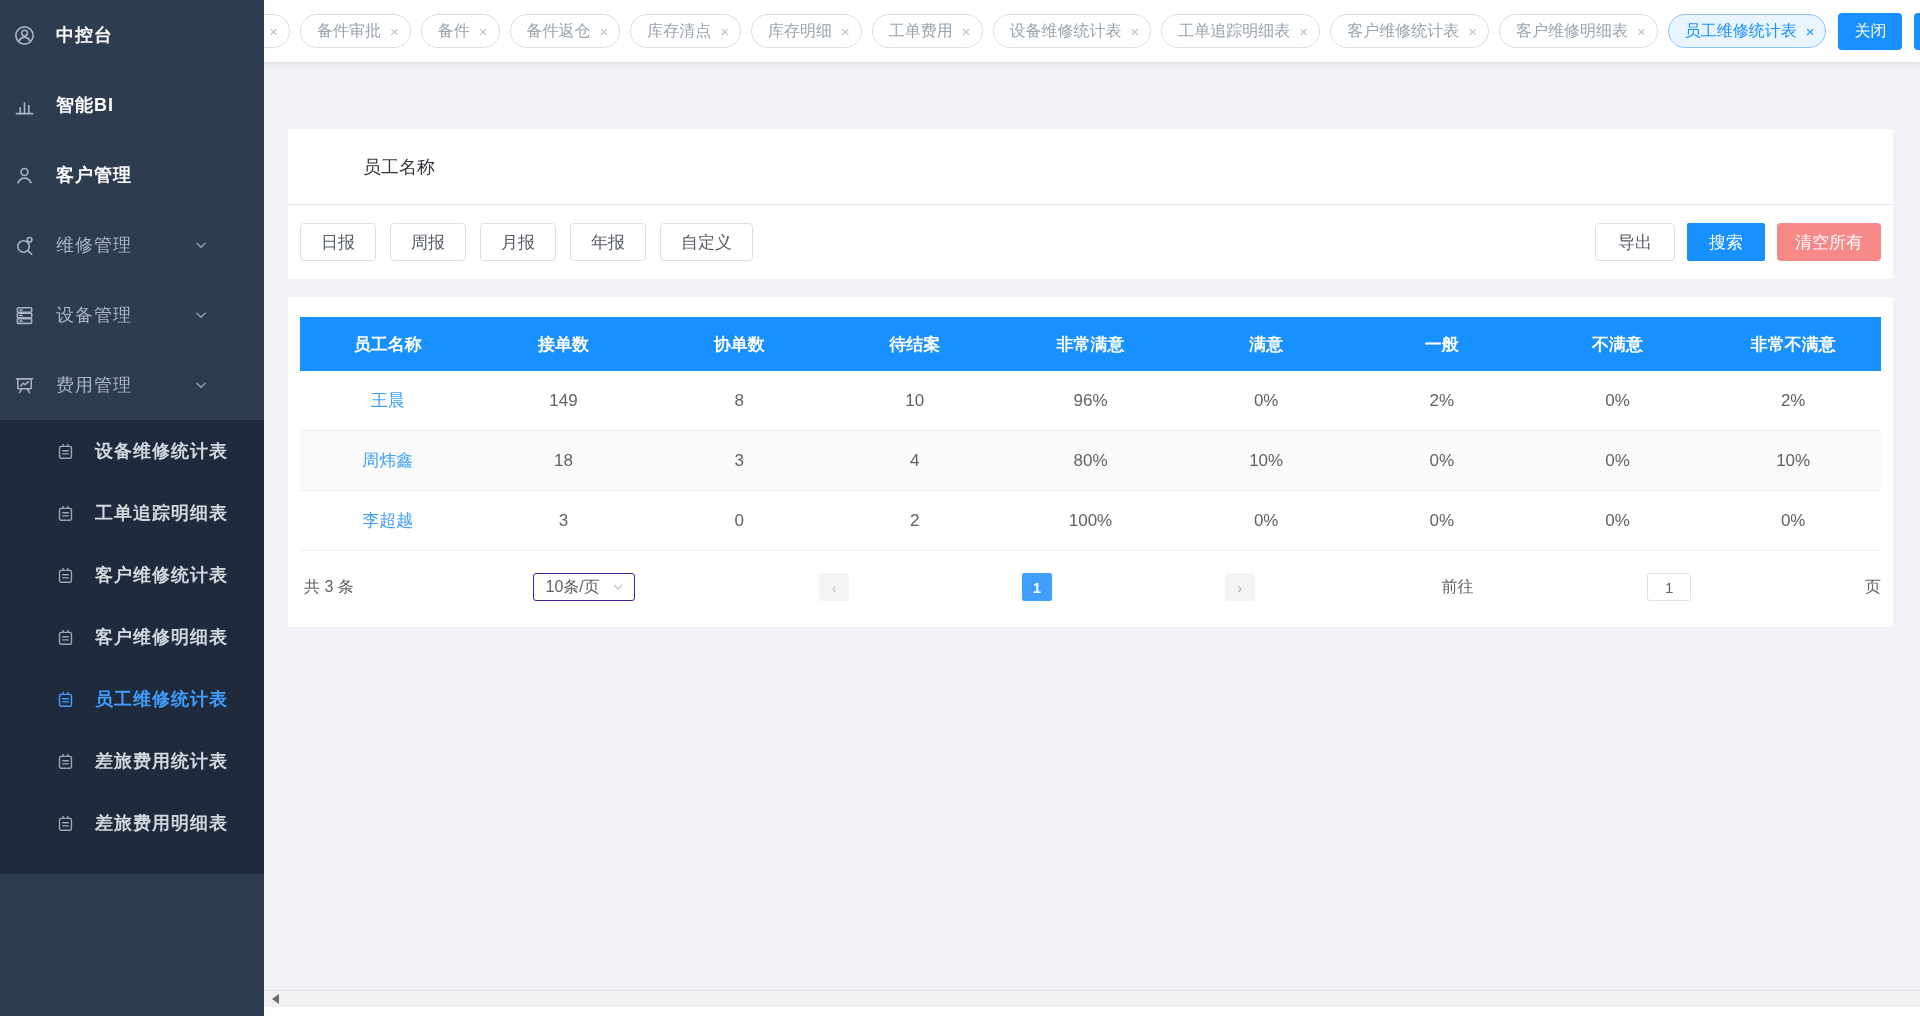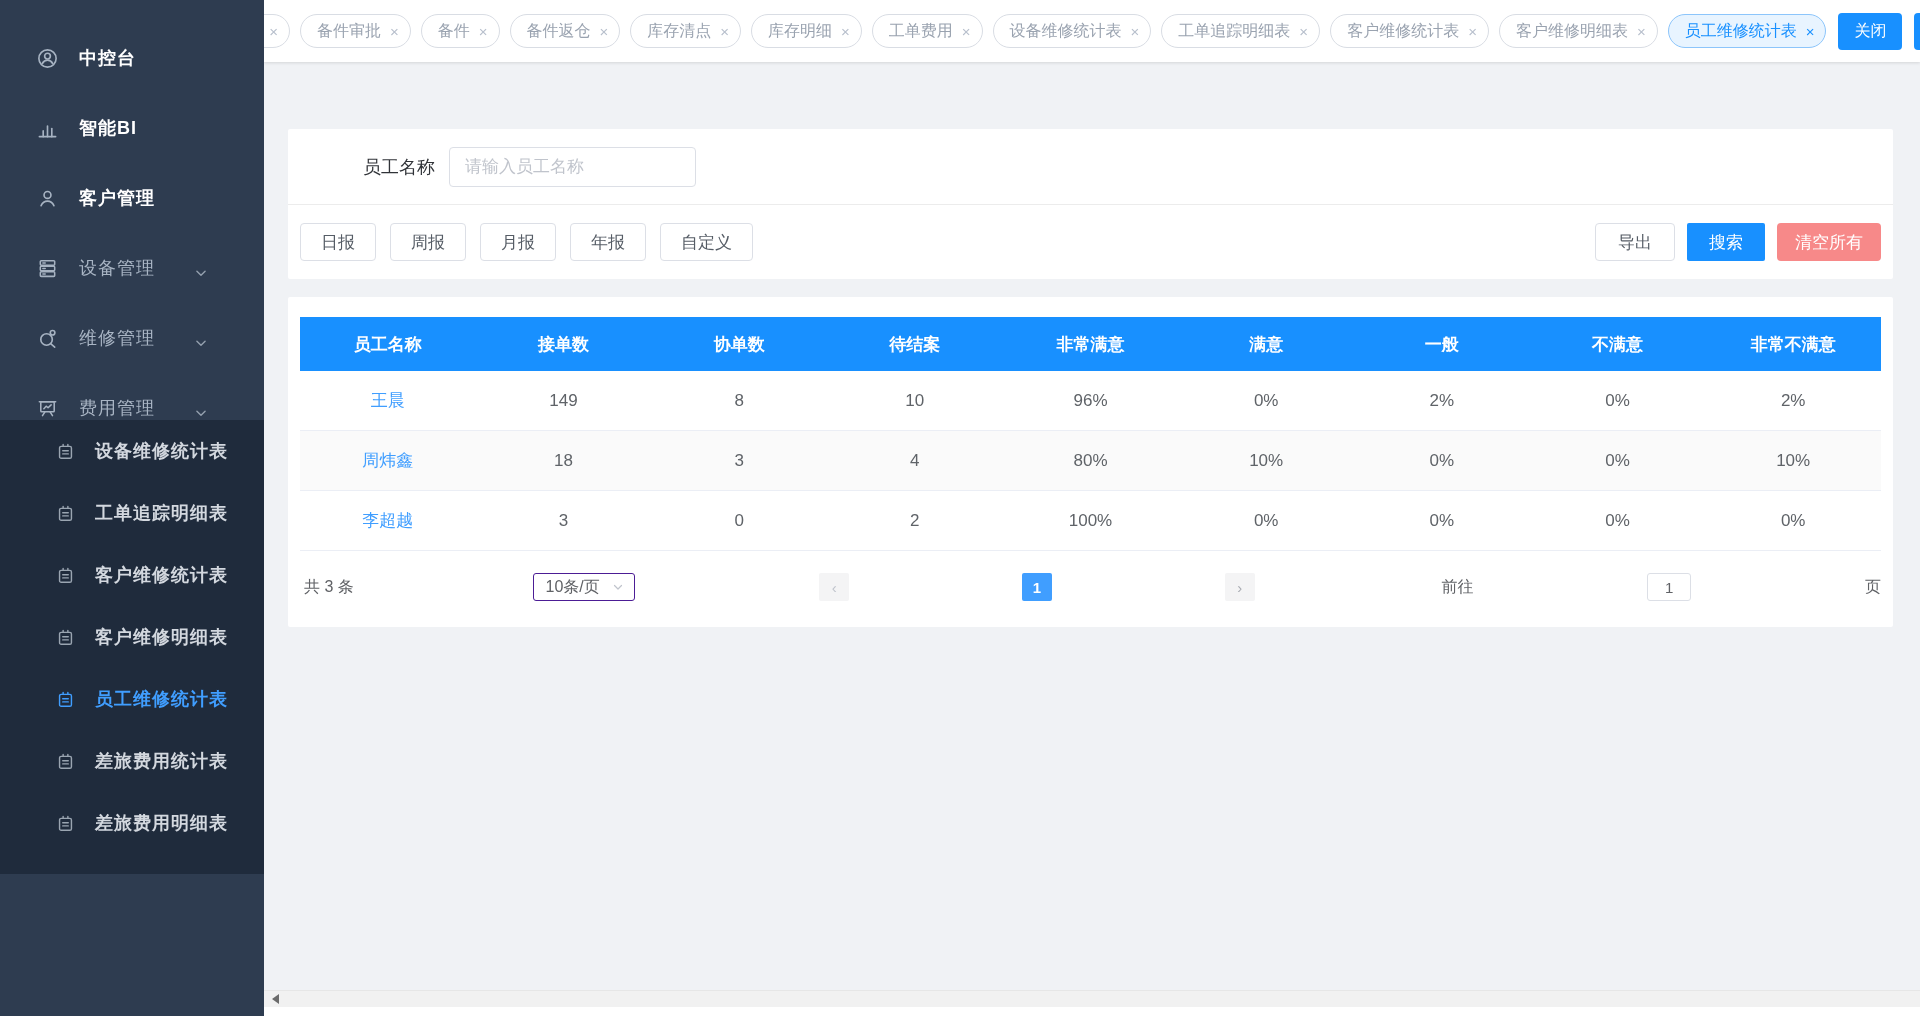--- a/index.html
+++ b/index.html
@@ -2,22 +2,22 @@
 <html style="--accent: #1890ff; --link: #409eff; --danger: #f78989; --pager-active: #409eff;"><head>
 <meta charset="utf-8">
 <style>
   * { margin:0; padding:0; box-sizing:border-box; }
   html,body { width:1920px; height:1016px; overflow:hidden;
     font-family:"Liberation Sans","DejaVu Sans",sans-serif; background:#f0f2f5; }
 
   
   .sidebar { position:fixed; left:0; top:0; bottom:0; width:264px;
     background:#2e3c50; z-index:20; overflow:hidden; }
-  .side-item { height:70px; display:flex; align-items:flex-end;
-    padding-left:36px; cursor:pointer; position:relative; }
+  .side-item { height:70px; display:flex; align-items:center;
+    padding-left:13px; cursor:pointer; position:relative; }
   .side-item .ic { width:23px; height:23px; flex:0 0 23px; color:#a7b3c2; }
   .side-item .lbl { margin-left:20px; font-size:18px; letter-spacing:1px; }
   .side-item.root .lbl { color:#ffffff; font-weight:700; }
   .side-item.muted .lbl { color:#a9b5c4; font-weight:400; }
   .side-item.open { background:#3a4a5e; }
   .side-item.open .lbl { color:#ffffff; font-weight:700; }
   .side-item .chev { position:absolute; right:56px; width:14px; height:14px; color:#94a0ae; }
   .submenu { background:#1f2b3c; padding-bottom:20px; }
   .sub-item { height:62px; display:flex; align-items:center; padding-left:56px; cursor:pointer; }
   .sub-item .ic { width:19px; height:19px; flex:0 0 19px; color:#9aa5b1; }
@@ -174,32 +174,32 @@
         <span class="lbl">智能BI</span>
       </div>
       <div class="side-item root">
         <svg class="ic">
           <use href="#user-icon"></use>
         </svg>
         <span class="lbl">客户管理</span>
       </div>
       <div class="side-item muted">
         <svg class="ic">
-          <use href="#server-icon"></use>
-        </svg>
-        <span class="lbl">设备管理</span>
+          <use href="#repair-icon"></use>
+        </svg>
+        <span class="lbl">维修管理</span>
         <svg class="chev">
           <use href="#chevron-down-icon"></use>
         </svg>
       </div>
       <div class="side-item muted">
         <svg class="ic">
-          <use href="#repair-icon"></use>
-        </svg>
-        <span class="lbl">维修管理</span>
+          <use href="#server-icon"></use>
+        </svg>
+        <span class="lbl">设备管理</span>
         <svg class="chev">
           <use href="#chevron-down-icon"></use>
         </svg>
       </div>
       <div class="side-item muted">
         <svg class="ic">
           <use href="#board-icon"></use>
         </svg>
         <span class="lbl">费用管理</span>
         <svg class="chev">
@@ -295,21 +295,20 @@
     <span class="tb-spacer"></span>
     <button class="tb-btn">关闭</button>
     <button class="tb-btn">看板展示</button>
   </header>
 
   <div class="content">
 
     <section class="card">
       <div class="filter-row1">
         <label class="fname-label">员工名称</label>
-        <input class="fname-input" type="text" placeholder="请输入员工名称" style="">
       </div>
       <div class="filter-row2">
         <span id="period-host" style="display:contents"><button class="pbtn">日报</button><button class="pbtn">周报</button><button class="pbtn">月报</button><button class="pbtn">年报</button><button class="pbtn">自定义</button></span>
         <div class="right-group">
           <button class="btn-plain">导出</button>
           <button class="btn-primary">搜索</button>
           <button class="btn-danger">清空所有</button>
         </div>
       </div>
     </section>

